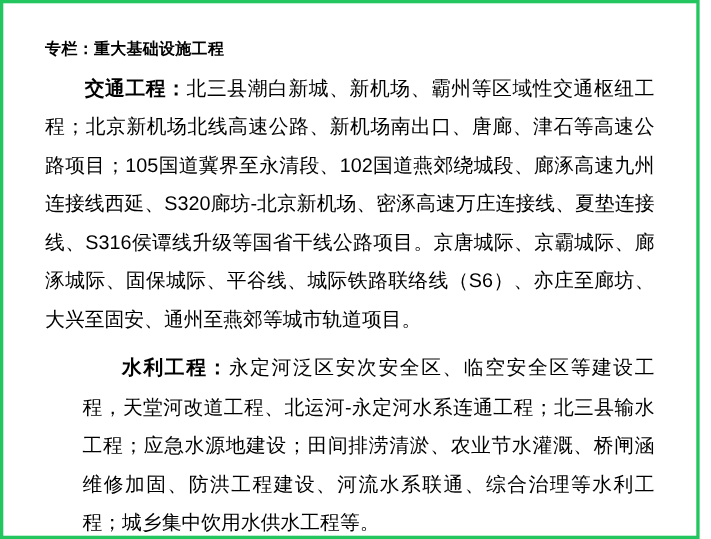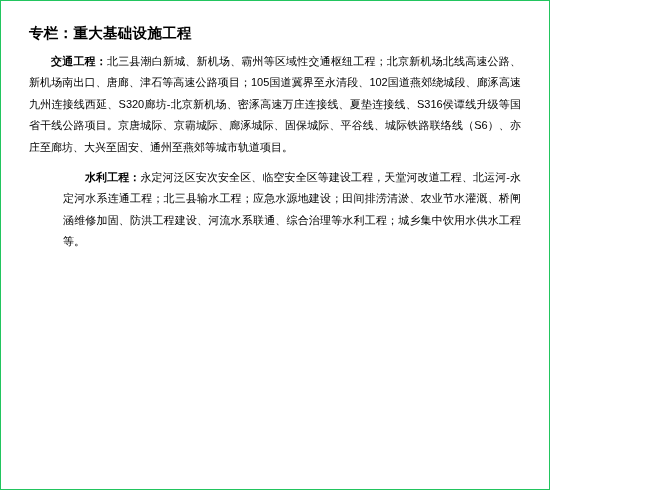--- a/index.html
+++ b/index.html
@@ -9,41 +9,41 @@
   }
   body {
     width: 646px;
     height: 490px;
     font-family: "Liberation Sans", sans-serif;
     color: #000000;
   }
   .doc-frame {
     position: relative;
     box-sizing: border-box;
-    width: 550px;
+    width: 636px;
     height: 490px;
-    border: 1px solid #22c55e;
+    border: 3px solid #22c55e;
     background: #ffffff;
-    padding: 6px;
+    padding: 16px;
     overflow: hidden;
   }
   .doc-inner {
     box-sizing: border-box;
     padding: 16px 22px 10px 22px;
   }
   .doc-title {
     font-size: 14.5px;
     font-weight: bold;
     letter-spacing: 0.3px;
     line-height: 1.5;
     margin: 0 0 6px 0;
     color: #000000;
   }
   .para {
-    font-size: 11px;
+    font-size: 18px;
     line-height: 1.95;
     text-align: justify;
     text-justify: inter-ideograph;
     margin: 0 0 9px 0;
     text-indent: 2em;
     color: #000000;
   }
   .para .lead {
     font-weight: bold;
   }

